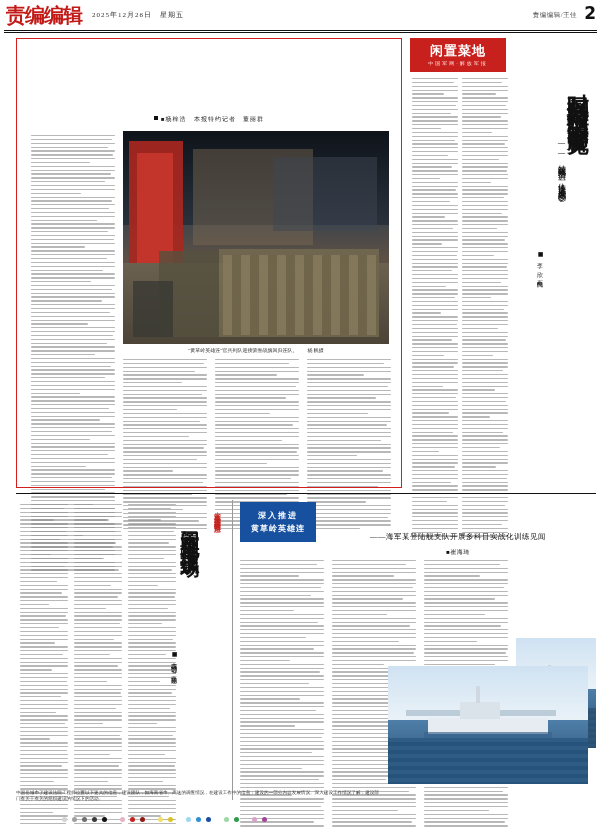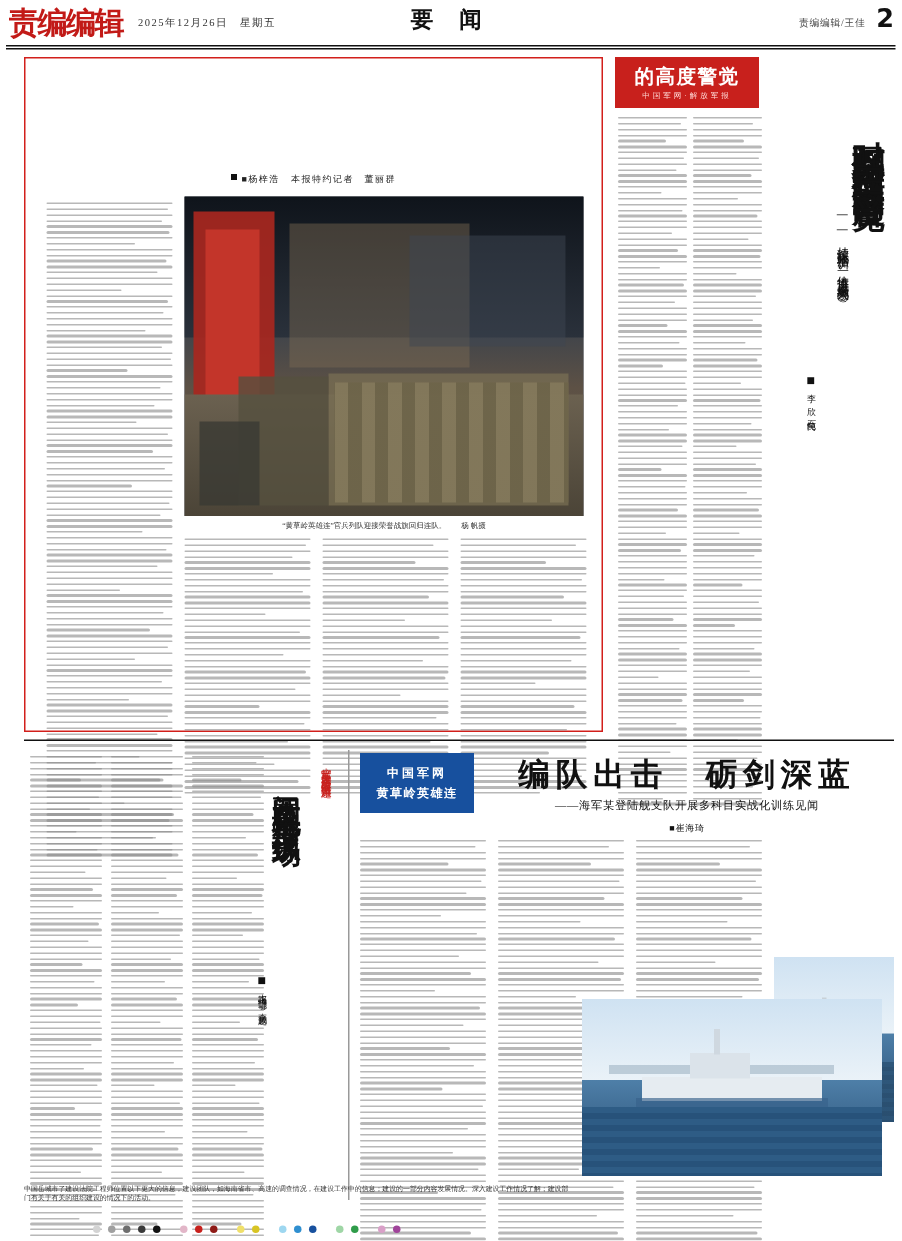--- a/index.html
+++ b/index.html
@@ -53,21 +53,20 @@
   .ship{position:absolute;background:#e9eef2;}
 </style>
 </head>
 <body>
 
 <div class="page">
 
   <div class="masthead">
     <div class="logo">责编编辑</div>
     <div class="date">2025年12月26日　星期五</div>
-    <div class="headword">要 闻</div>
     <div class="sectionlabel">责编编辑/王佳</div>
     <div class="pagenum">2</div>
   </div>
   <div class="rule"></div>
   <div class="rule2"></div>
 
   <div class="box redbox" style="left:16px;top:38px;width:386px;height:450px;">
     <div class="byline" style="left:0;top:76px;width:100%;">
       <span class="sq"></span><span>■杨梓浩</span>&nbsp;&nbsp;&nbsp;<span>本报特约记者　董丽群</span>
     </div>
@@ -345,21 +344,21 @@
         <div class="fakeline" style="width:96%"></div>
       <div class="fakeline" style="width:100%"></div>
         <div class="fakeline" style="width:100%"></div>
         <div class="fakeline" style="width:63%"></div>
     </div>
   </div>
 
   <div class="box" style="left:410px;top:38px;width:186px;height:450px;">
 
     <div class="box" style="left:0;top:0;width:96px;height:34px;background:#c8201c;">
-      <div style="position:absolute;left:0;top:4px;width:100%;text-align:center;color:#fff;font-family:'DejaVu Serif',serif;font-weight:bold;font-size:13px;letter-spacing:1px;">的高度警觉</div>
+      <div style="position:absolute;left:0;top:4px;width:100%;text-align:center;color:#fff;font-family:'DejaVu Serif',serif;font-weight:bold;font-size:13px;letter-spacing:1px;">闲置菜地</div>
       <div style="position:absolute;left:0;top:22px;width:100%;text-align:center;color:#ffd9d6;font-size:5px;letter-spacing:2px;">中国军网·解放军报</div>
     </div>
 
     <div class="vtitle" style="right:2px;top:38px;font-size:22px;letter-spacing:3px;height:200px;">时刻保持对「围猎」的高度警觉</div>
     <div class="vtitle" style="right:30px;top:100px;font-size:8px;letter-spacing:1px;height:150px;font-weight:normal;">——持续深化政治整训 一体推进正风反腐系列谈⑤</div>
     <div class="vtitle" style="right:52px;top:212px;font-size:6px;letter-spacing:1px;height:60px;font-weight:normal;">■李 欣　石纯民</div>
 
     <div class="colbody" style="left:2px;top:40px;width:46px;">
       <div class="fakeline" style="width:100%"></div>
         <div class="fakeline" style="width:92%"></div>
@@ -880,25 +879,24 @@
       <div class="fakeline" style="width:99%"></div>
 
     </div>
   </div>
 
   <div style="position:absolute;left:232px;top:500px;width:1px;height:300px;background:#999;"></div>
 
   <div class="box" style="left:240px;top:498px;width:356px;height:302px;">
 
     <div class="nav-badge" style="left:0;top:4px;width:76px;height:40px;">
-      <div style="font-size:8px;letter-spacing:2px;">中国军网</div>
+      <div style="font-size:8px;letter-spacing:2px;">深入推进</div>
       <div style="font-size:8px;letter-spacing:1px;margin-top:2px;">黄草岭英雄连</div>
     </div>
 
-    <div class="sectitle" style="left:80px;top:4px;width:276px;font-size:21px;letter-spacing:4px;">编队出击　砺剑深蓝</div>
     <div class="subtitle" style="left:80px;top:34px;width:276px;">——海军某登陆舰支队开展多科目实战化训练见闻</div>
     <div class="subtitle" style="left:80px;top:50px;width:276px;font-size:6px;">■崔海琦</div>
 
     <div class="colbody" style="left:0px;top:62px;width:84px;">
       <div class="fakeline" style="width:100%"></div>
         <div class="fakeline" style="width:92%"></div>
         <div class="fakeline" style="width:100%"></div>
       <div class="fakeline" style="width:100%"></div>
         <div class="fakeline" style="width:70%"></div>
         <div class="fakeline" style="width:100%"></div>

